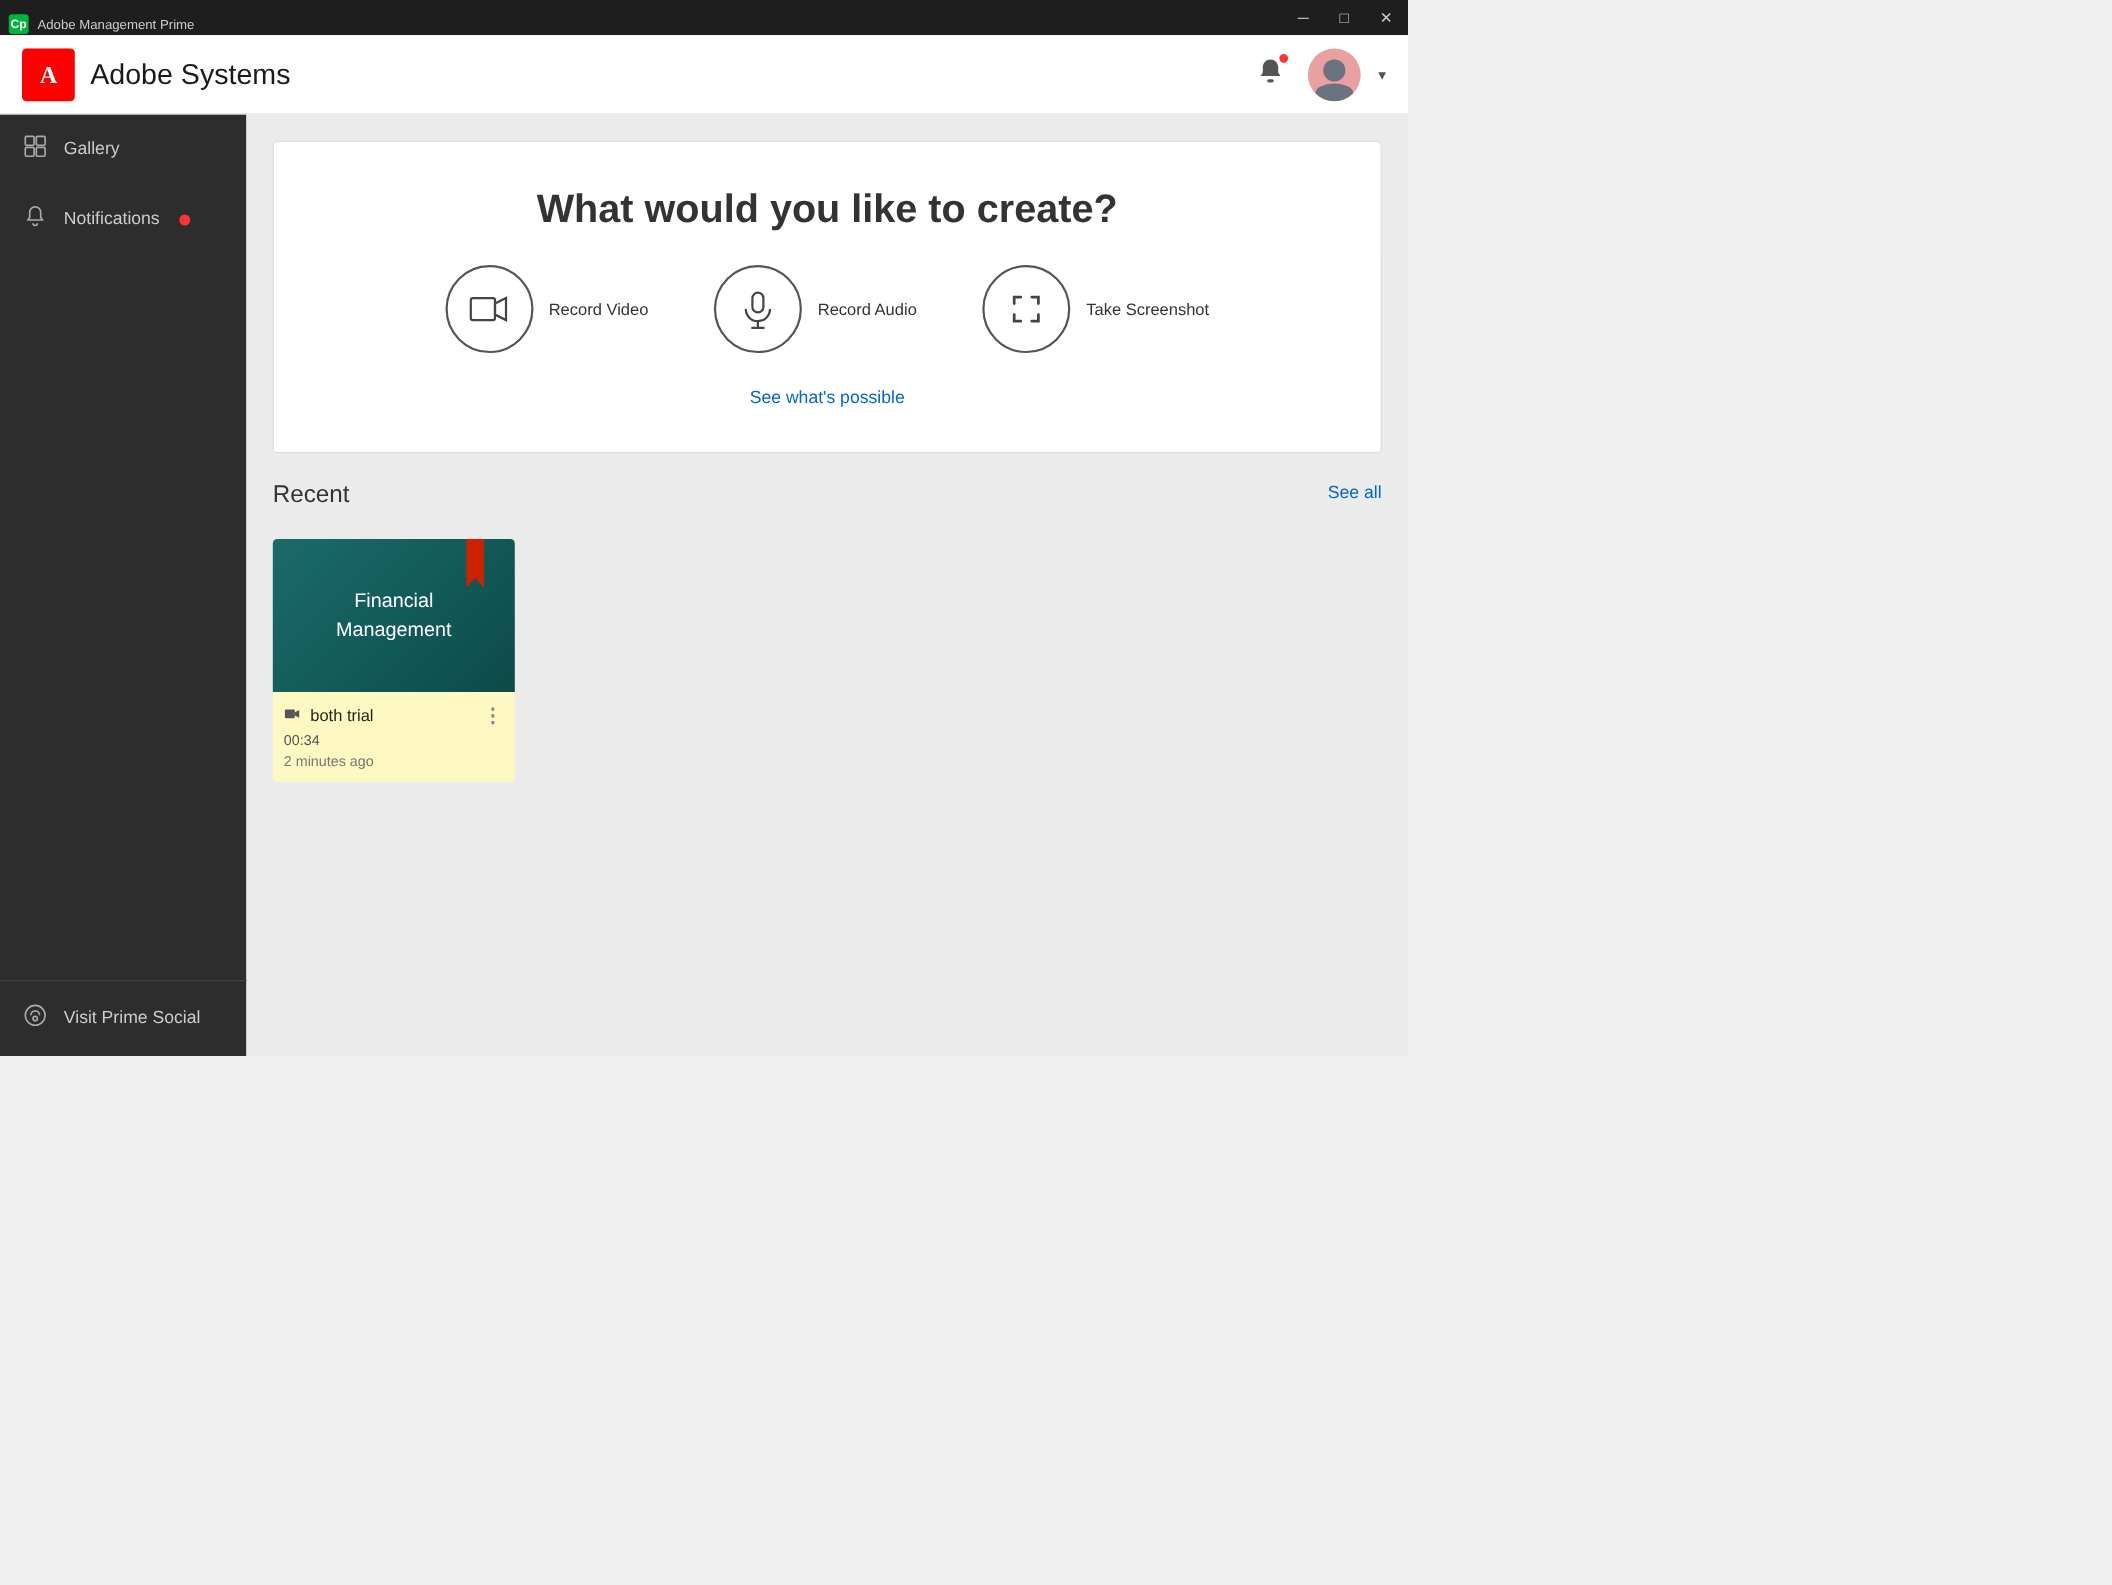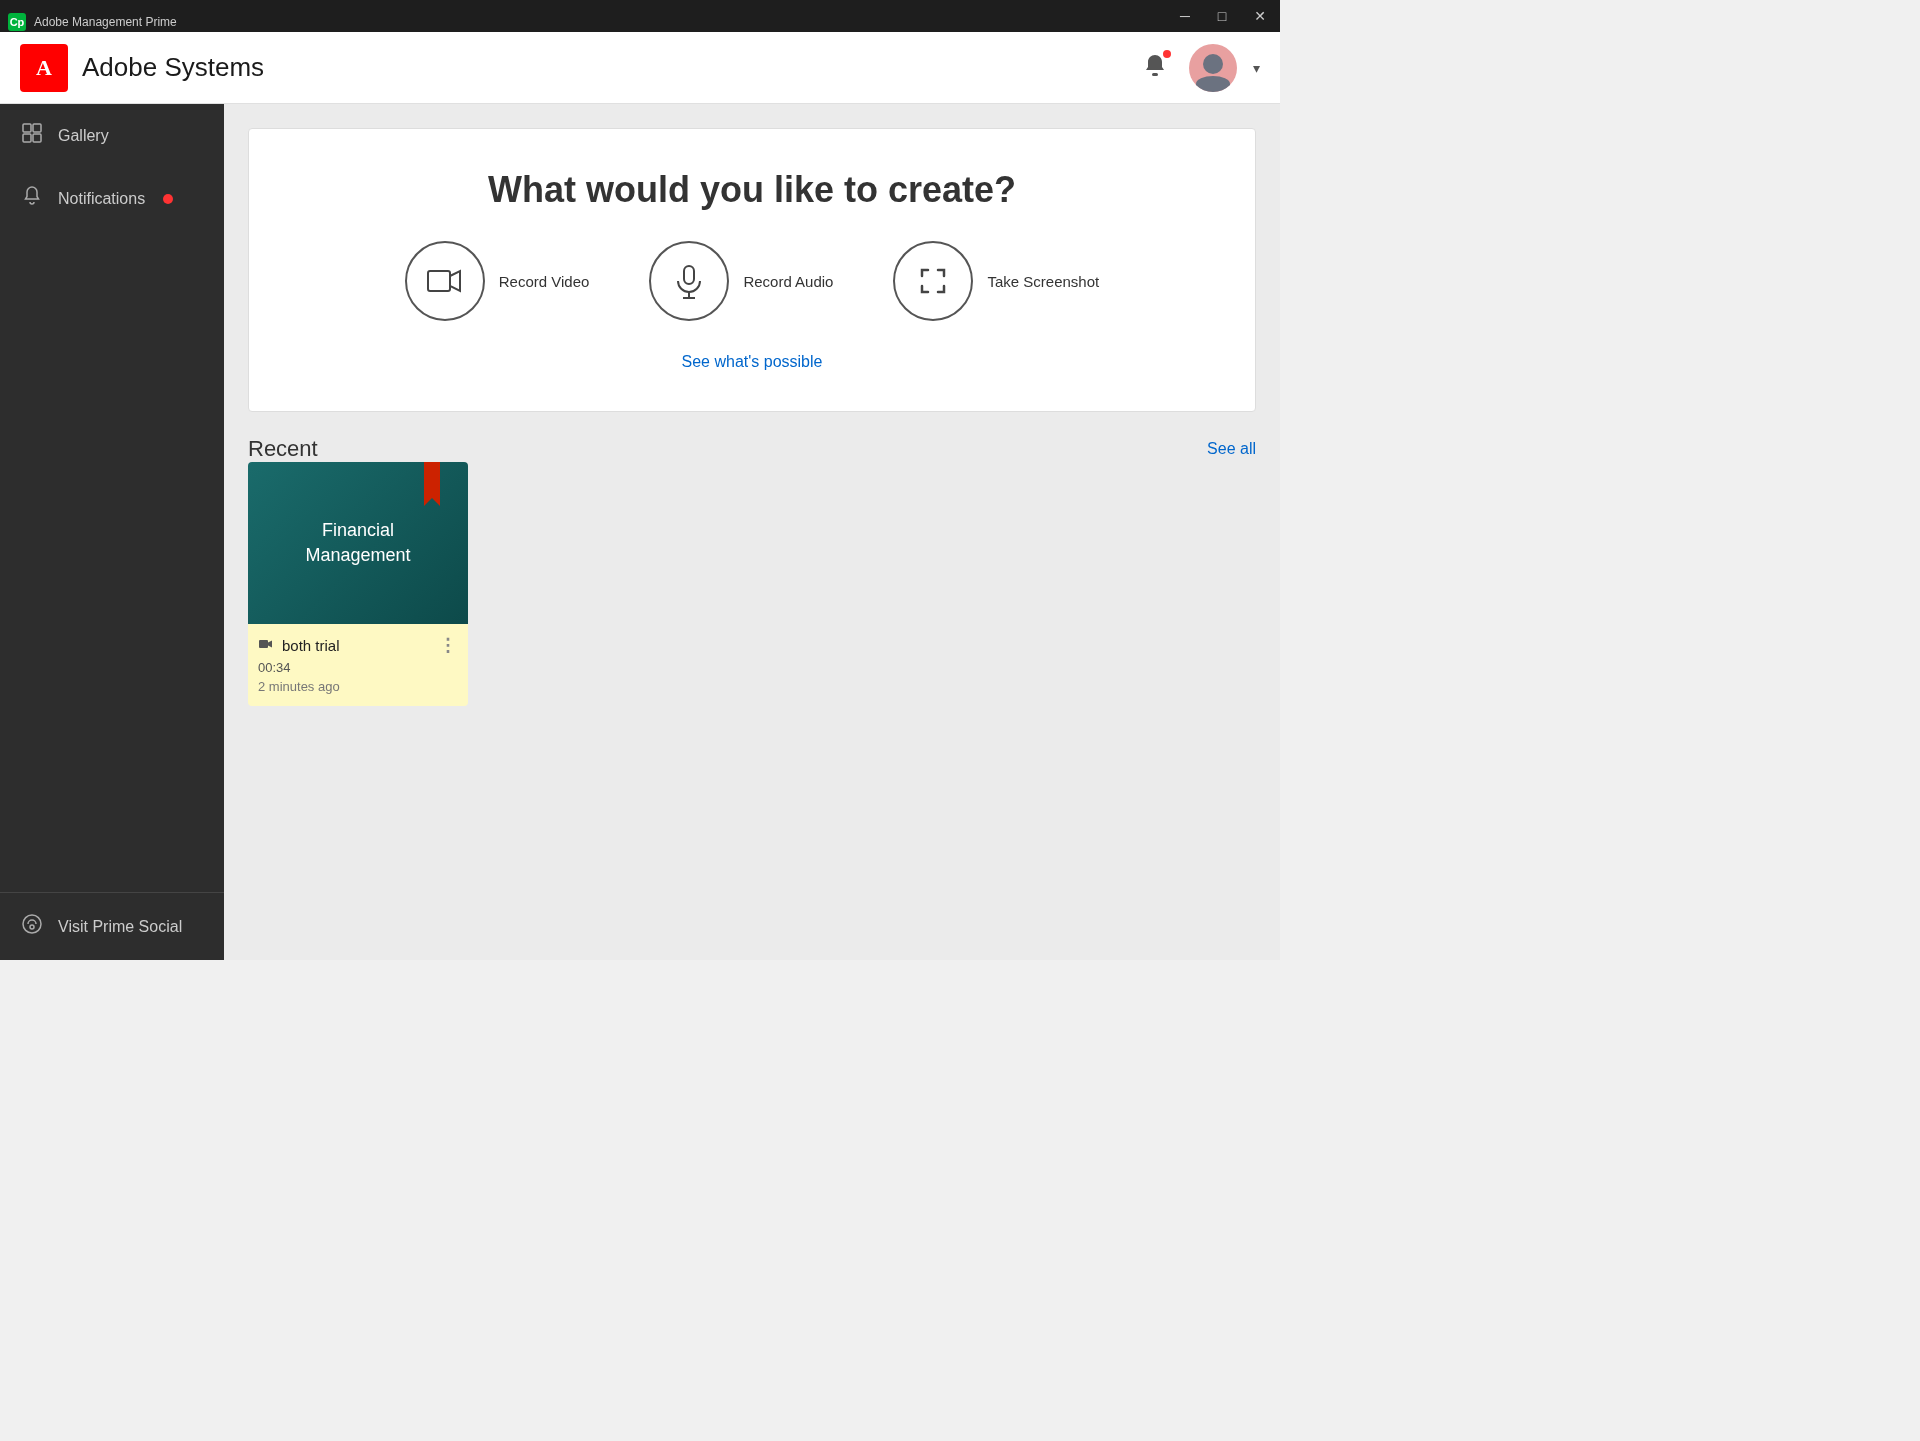--- a/index.html
+++ b/index.html
@@ -250,42 +250,42 @@
       font-size: 16px;
       cursor: pointer;
       text-decoration: none;
     }
 
     
     .recent-header {
       display: flex;
       justify-content: space-between;
       align-items: center;
-      margin-bottom: 0;
+      margin-bottom: 28px;
     }
     .recent-title {
       font-size: 22px;
       color: #333;
       font-weight: 400;
     }
     .see-all-link {
       color: #0066cc;
       font-size: 16px;
       cursor: pointer;
       text-decoration: none;
     }
 
     
     .media-card {
       width: 220px;
       cursor: pointer;
     }
     .media-thumbnail {
       width: 220px;
-      height: 162px;
+      height: 139px;
       background: linear-gradient(135deg, #1a6b6b 0%, #0d4a4a 100%);
       border-radius: 4px 4px 0 0;
       position: relative;
       display: flex;
       align-items: center;
       justify-content: center;
       overflow: hidden;
     }
     .media-thumbnail-text {
       color: white;

